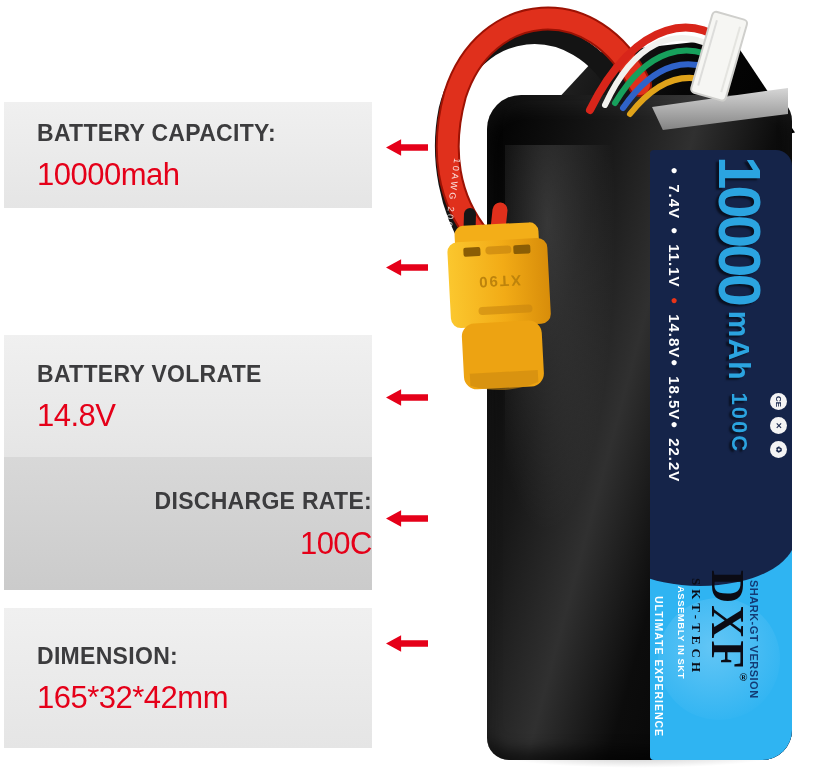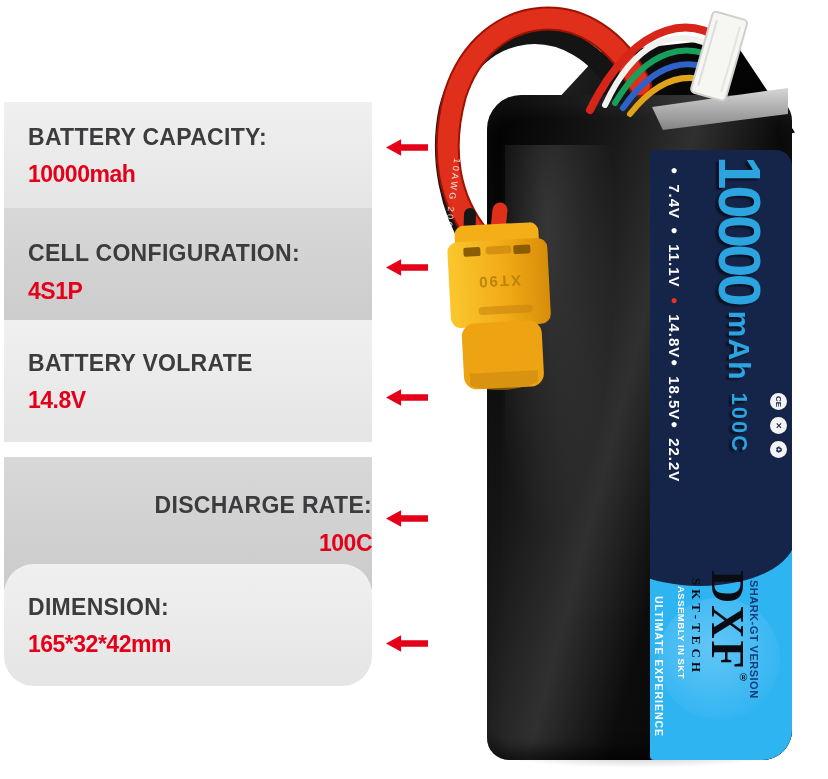--- a/index.html
+++ b/index.html
@@ -1,30 +1,30 @@
 <!DOCTYPE html>
 <html><head>
 <meta charset="utf-8">
 <style>
   html,body{margin:0;padding:0;background:#fff;}
   .stage{position:relative;width:828px;height:779px;background:#fff;overflow:hidden;
          font-family:"Liberation Sans",sans-serif;}
 
   
   .spec-block{position:absolute;left:4px;width:368px;display:flex;flex-direction:column;
-              justify-content:center;padding-left:24px;box-sizing:border-box;}
+              justify-content:center;padding-left:33px;box-sizing:border-box;}
   .spec-block.light{background:linear-gradient(#f0f0f0,#e5e5e5);}
   .spec-block.dark{background:linear-gradient(#d8d8d8,#cbcbcb);}
   .b1{top:102px;height:106px;}
   .b2{top:208px;height:127px;}
-  .b3{top:320px;height:122px;}
+  .b3{top:335px;height:122px;}
   .b4{top:457px;height:133px;text-align:right;}
-  .b5{top:564px;height:122px;border-radius:30px;}
+  .b5{top:608px;height:140px;}
   .spec-label{font-size:23px;font-weight:bold;color:#3c3c3e;letter-spacing:.3px;line-height:1.15;}
-  .spec-value{font-size:23px;font-weight:bold;color:#e50019;letter-spacing:-.5px;margin-top:13px;line-height:1;}
+  .spec-value{font-size:31px;font-weight:normal;color:#e50019;letter-spacing:-.5px;margin-top:13px;line-height:1;}
 
   
   .arrow{position:absolute;left:386px;width:42px;height:19px;background:#e50019;
          clip-path:polygon(100% 33%,36% 33%,36% 6%,0 50%,36% 94%,36% 67%,100% 67%);}
   .a1{top:138px;}.a2{top:258px;}.a3{top:388px;}.a4{top:509px;}.a5{top:634px;}
 
   
   .floor-shadow{position:absolute;left:498px;top:742px;width:280px;height:26px;border-radius:50%;
                 background:radial-gradient(ellipse,rgba(0,0,0,.22),rgba(0,0,0,0) 70%);}
   .pack-top{position:absolute;left:533px;top:38px;width:262px;height:118px;
@@ -80,24 +80,20 @@
               letter-spacing:2.5px;color:rgba(255,255,255,.85);transform:rotate(7deg);z-index:5;}
 </style>
 </head>
 <body>
 
 <div class="stage">
 
   <div class="spec-block light b1">
     <div class="spec-label">BATTERY CAPACITY:</div>
     <div class="spec-value">10000mah</div>
-  </div>
-  <div class="spec-block dark b2">
-    <div class="spec-label">CELL CONFIGURATION:</div>
-    <div class="spec-value">4S1P</div>
   </div>
   <div class="spec-block light b3">
     <div class="spec-label">BATTERY VOLRATE</div>
     <div class="spec-value">14.8V</div>
   </div>
   <div class="spec-block dark b4">
     <div class="spec-label">DISCHARGE RATE:</div>
     <div class="spec-value">100C</div>
   </div>
   <div class="spec-block light b5">

